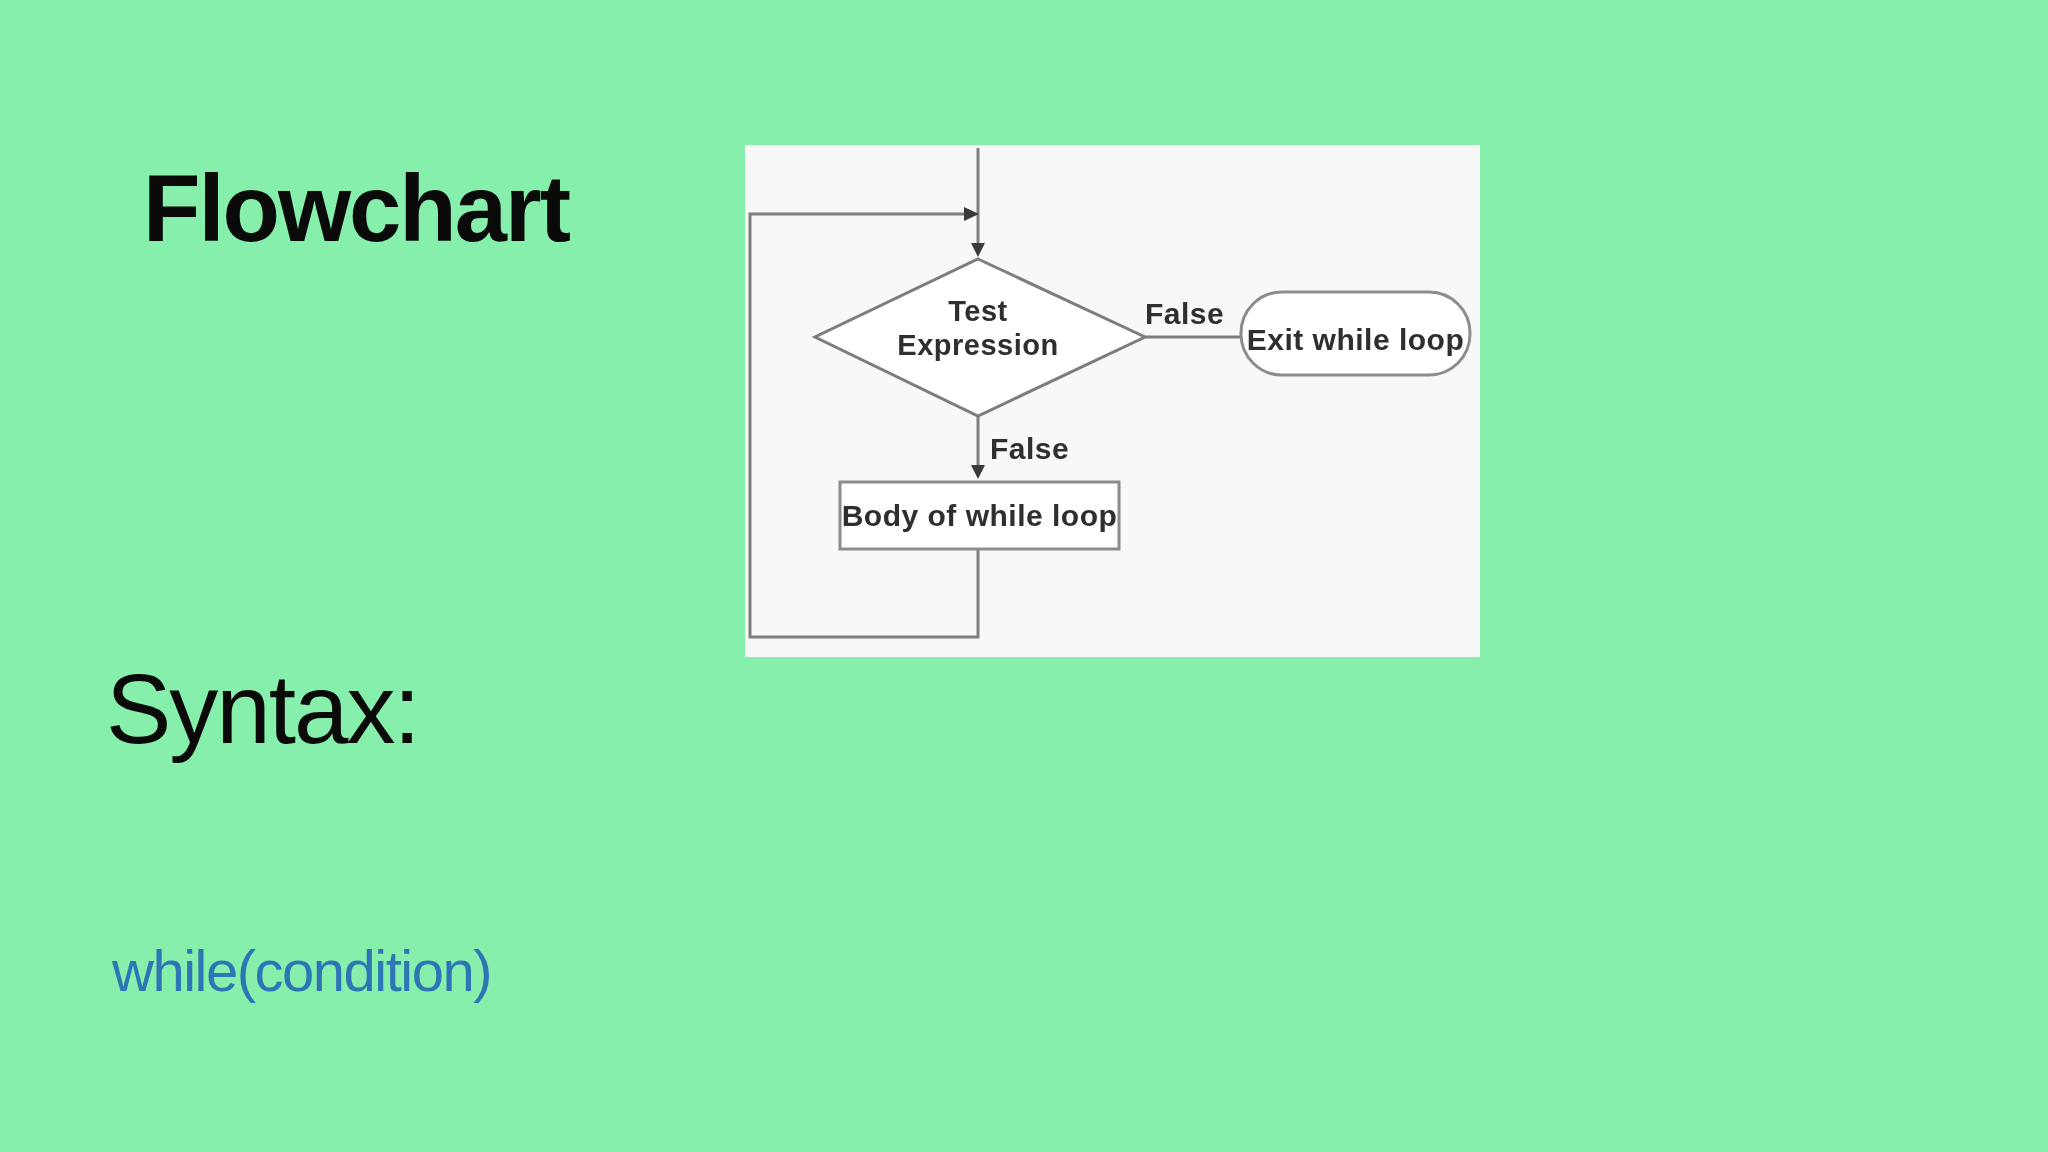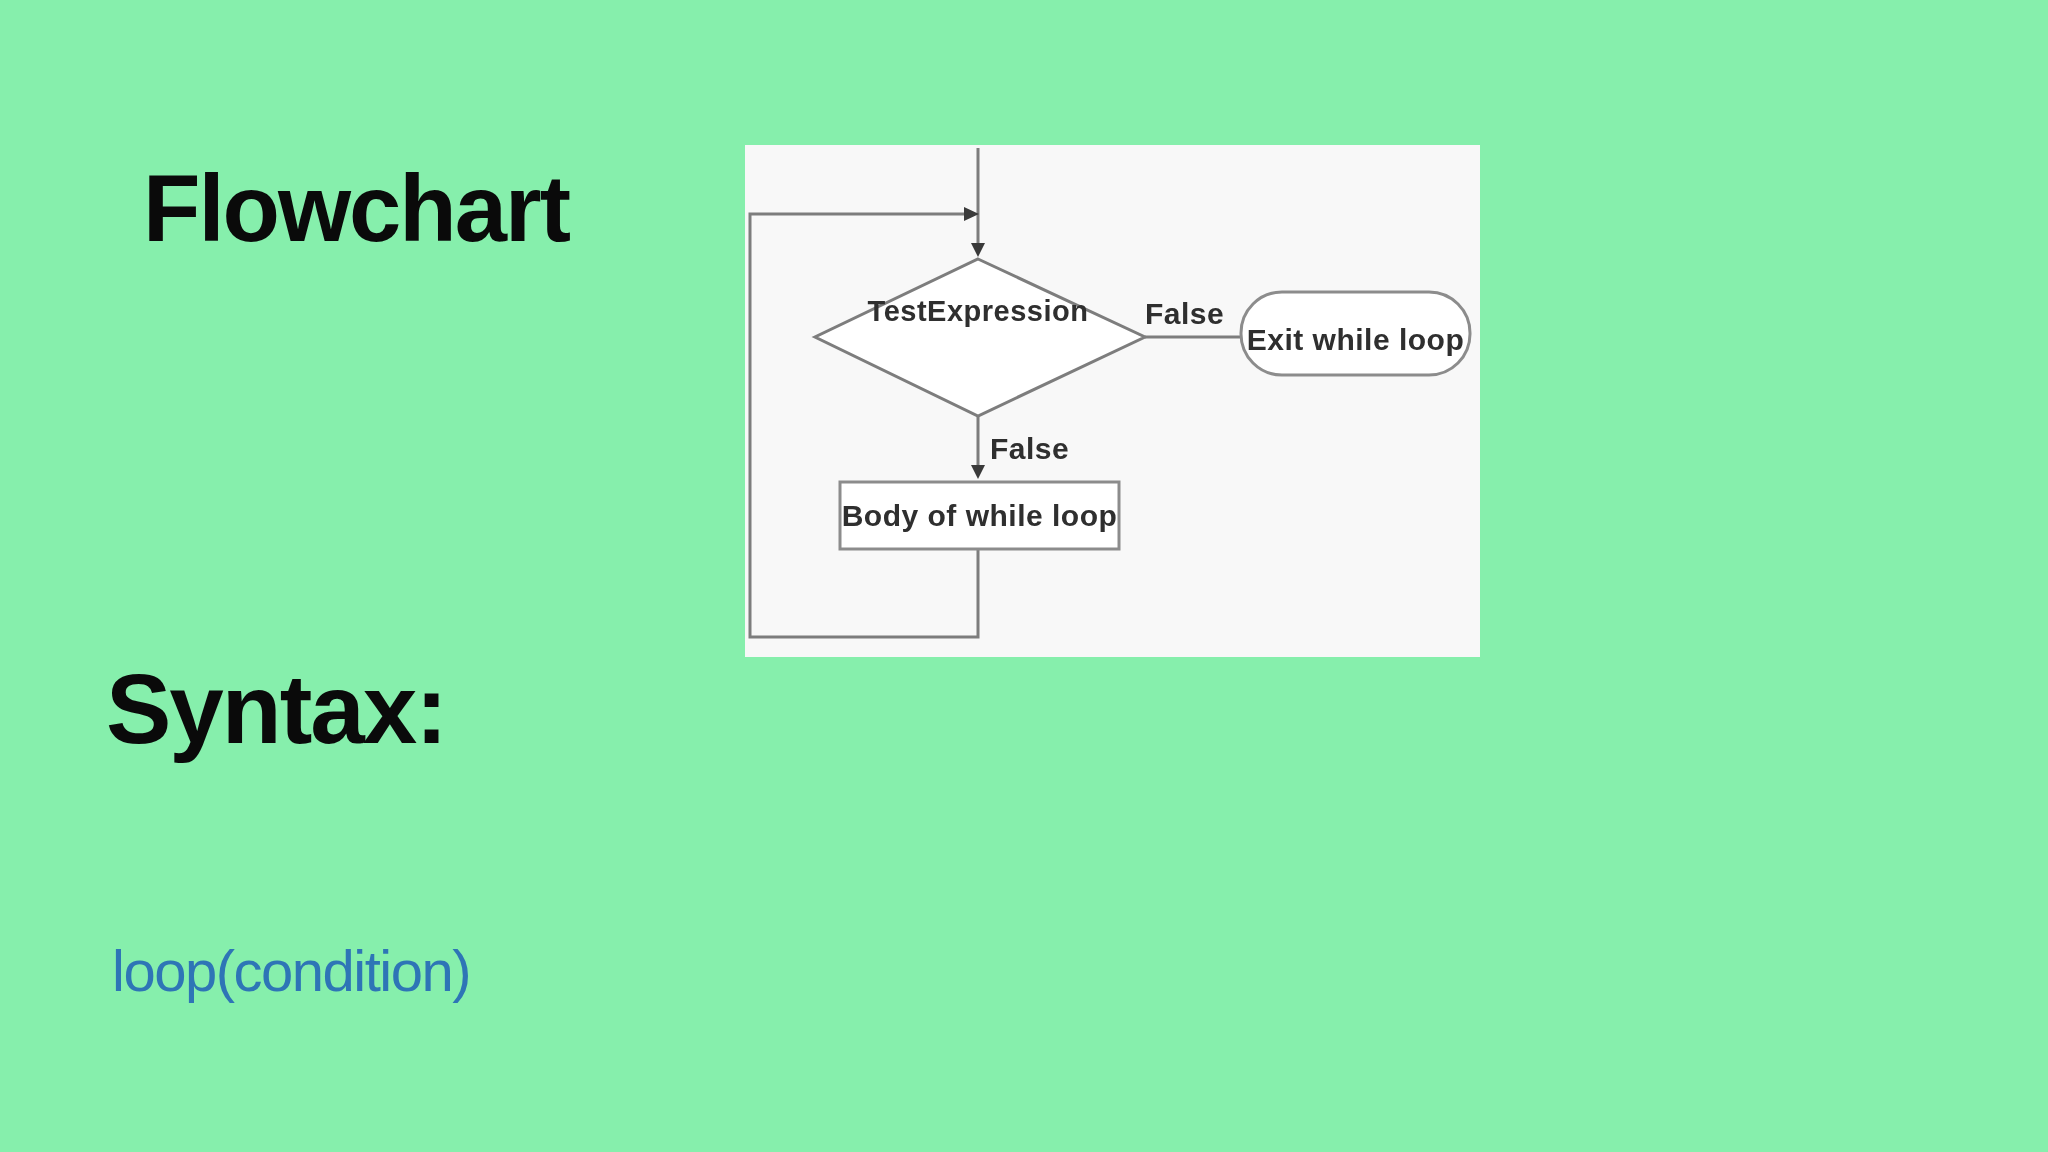--- a/index.html
+++ b/index.html
@@ -12,21 +12,21 @@
   .page { position: absolute; inset: 0; background: #86efac; }
 
   
   .title {
     position: absolute; left: 143px; top: 160px;
     font-size: 94px; font-weight: 600; letter-spacing: -2px;
     color: #0a0a0a; line-height: 1.05; white-space: nowrap;
   }
   .syntax-heading {
     position: absolute; left: 106px; top: 658px;
-    font-size: 98px; font-weight: 700; letter-spacing: -2px;
+    font-size: 98px; font-weight: 400; letter-spacing: -2px;
     color: #0a0a0a; line-height: 1.05; white-space: nowrap;
   }
 
   
   .code {
     position: absolute; left: 112px; top: 788px;
     font-size: 58px; letter-spacing: -1.5px;
     color: #2e75b6; line-height: 73px; white-space: pre;
   }
   .code .line { height: 73px; }
@@ -37,21 +37,21 @@
     width: 735px; height: 512px;
     background: #f8f8f8;
   }
   .fc svg { position: absolute; left: 0; top: 0; }
   .fc-label {
     position: absolute; color: #2f2f2f; font-weight: bold;
     font-size: 29px; letter-spacing: 0.5px; line-height: 34px;
     white-space: nowrap;
   }
   .fc-label.centered { display: flex; align-items: center; justify-content: center; text-align: center; }
-  .decision-label { left: 133px; top: 149px; width: 200px; flex-direction: row; }
+  .decision-label { left: 133px; top: 149px; width: 200px; flex-direction: column; }
   .exit-label { left: 496px; top: 147px; width: 229px; height: 95px; font-size: 30px; }
   .body-label { left: 95px; top: 337px; width: 279px; height: 67px; font-size: 30px; }
   .false-label { left: 400px; top: 152px; width: 92px; text-align: left; font-size: 30px; }
   .true-label { left: 245px; top: 287px; font-size: 30px; }
 </style>
 </head>
 <body>
 
 <div class="page">
 
@@ -87,20 +87,20 @@
     </div>
     <div class="fc-label false-label">False</div>
     <div class="fc-label centered exit-label">Exit while loop</div>
     <div class="fc-label true-label">False</div>
     <div class="fc-label centered body-label">Body of while loop</div>
   </div>
 
   <div class="syntax-heading">Syntax:</div>
 
   <div class="code">
-    <div class="line">loop(condition)</div>
+    <div class="line">while(condition)</div>
     
     
     
     
   </div>
 
 </div>
 
 </body></html>

